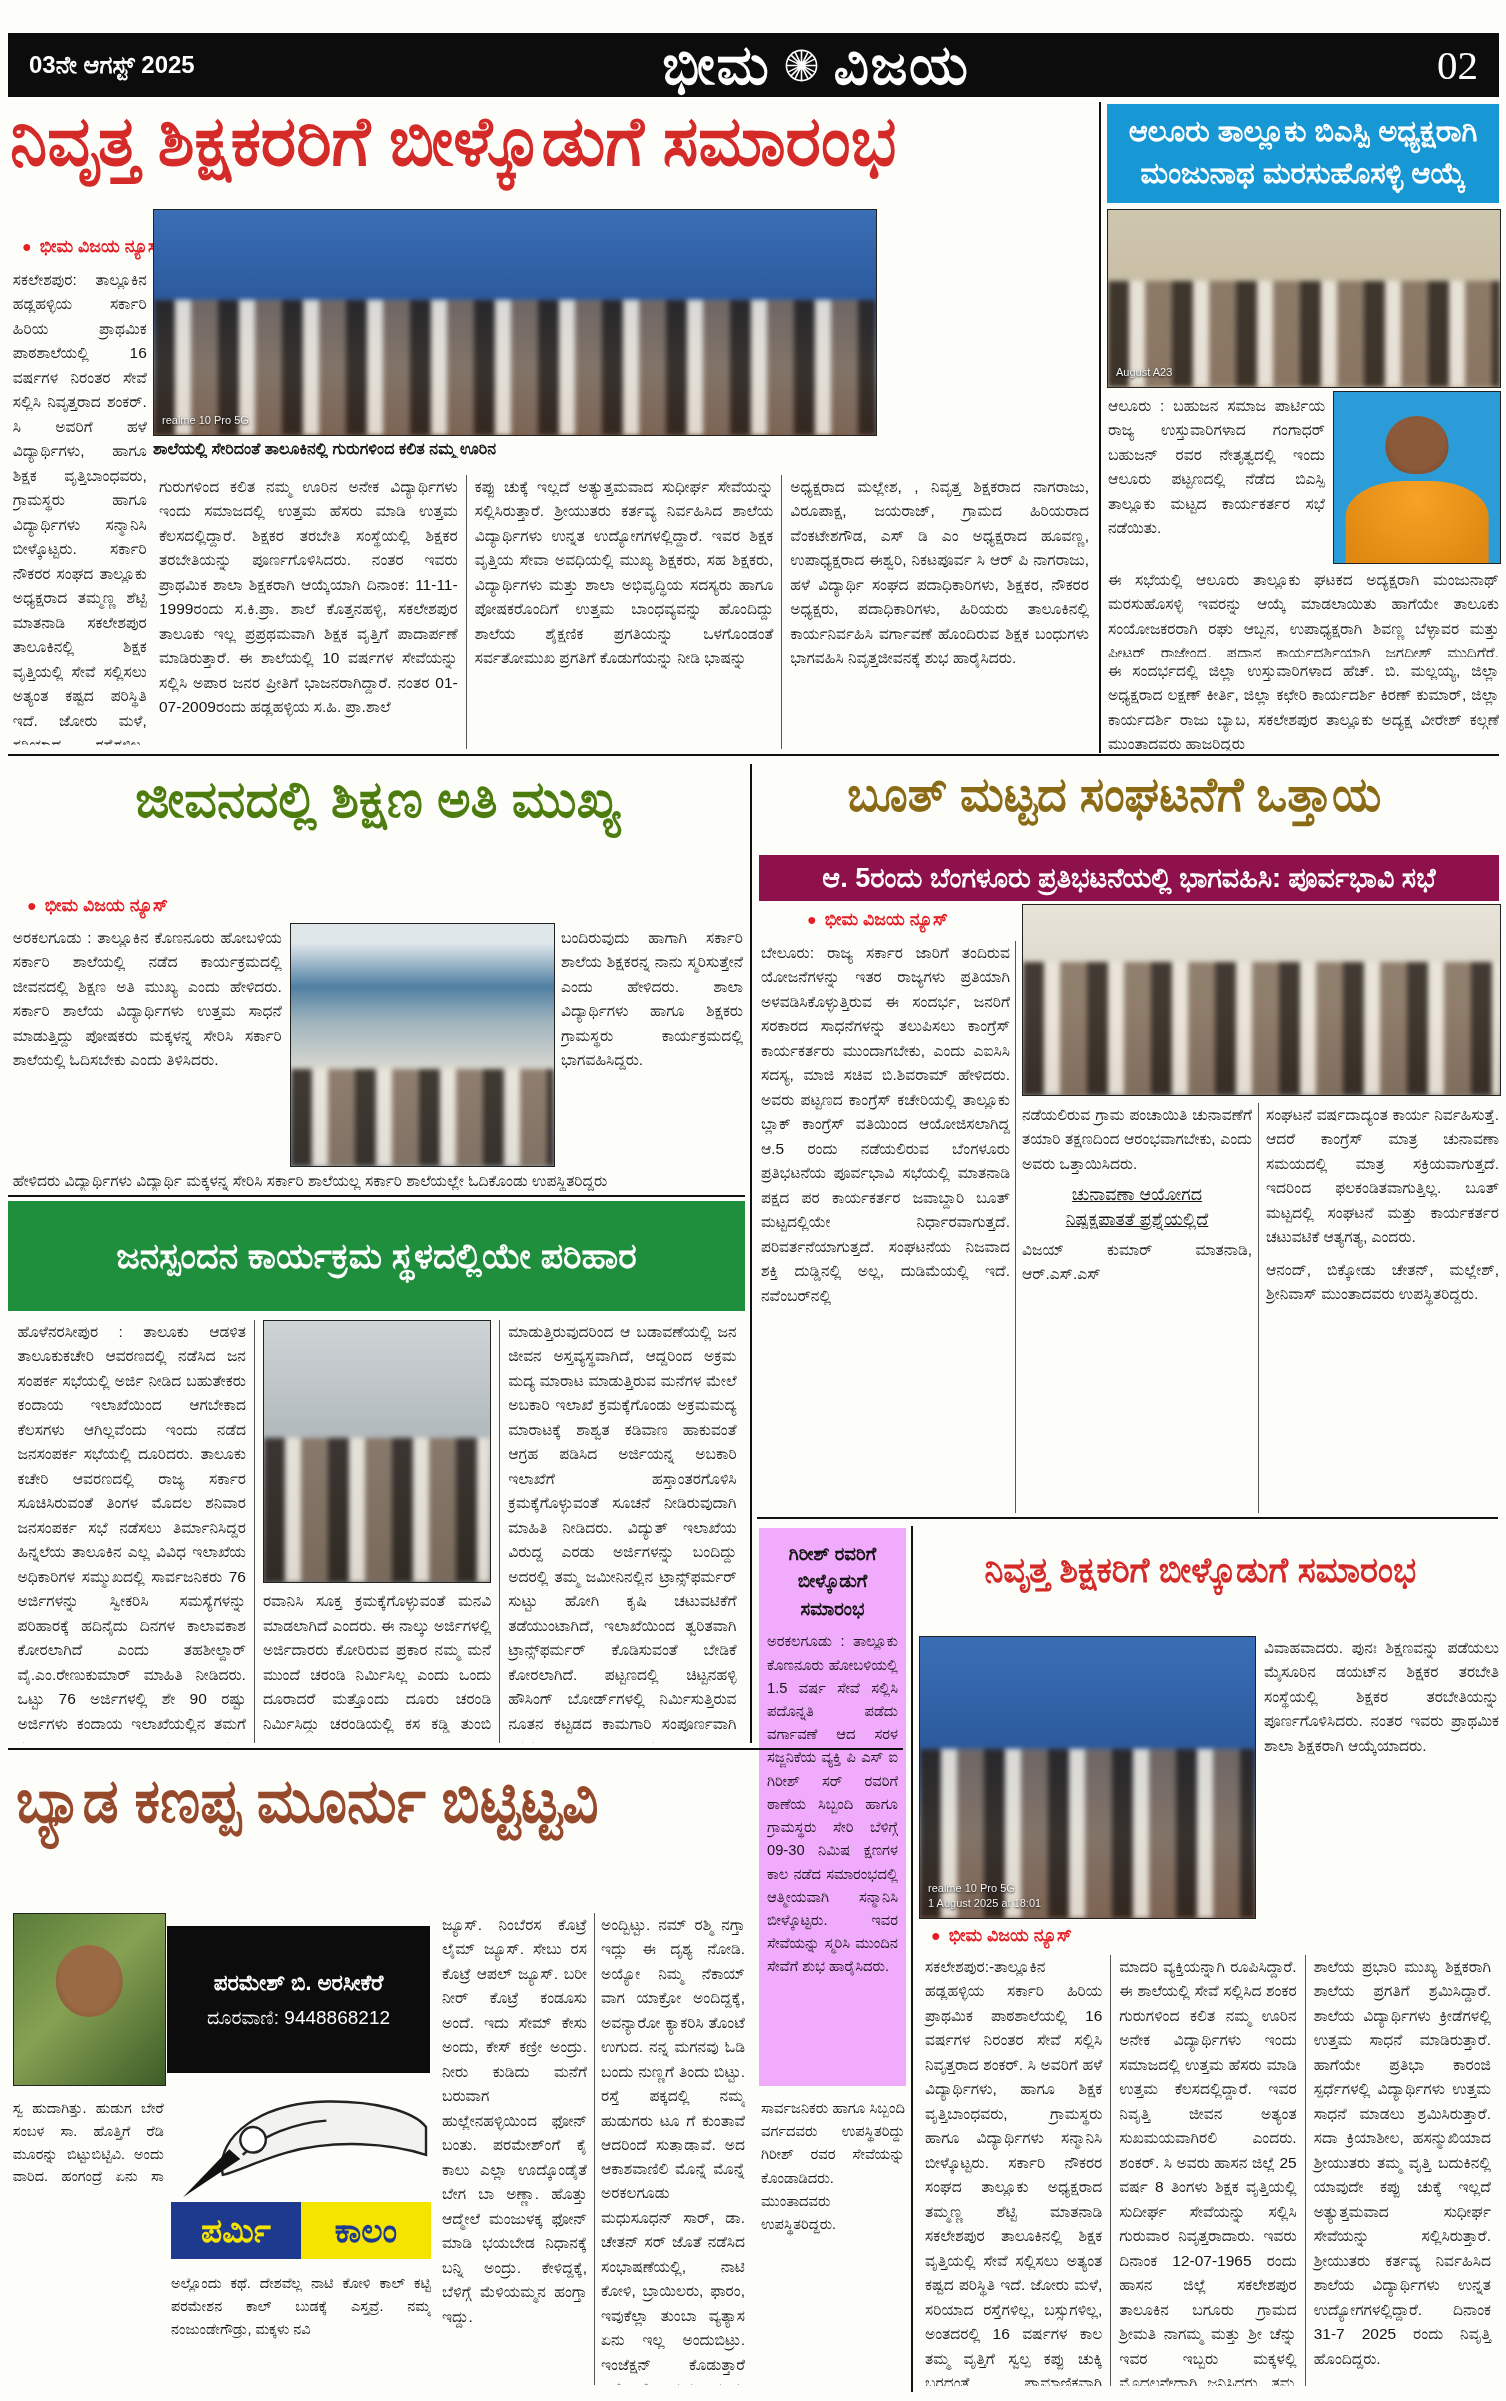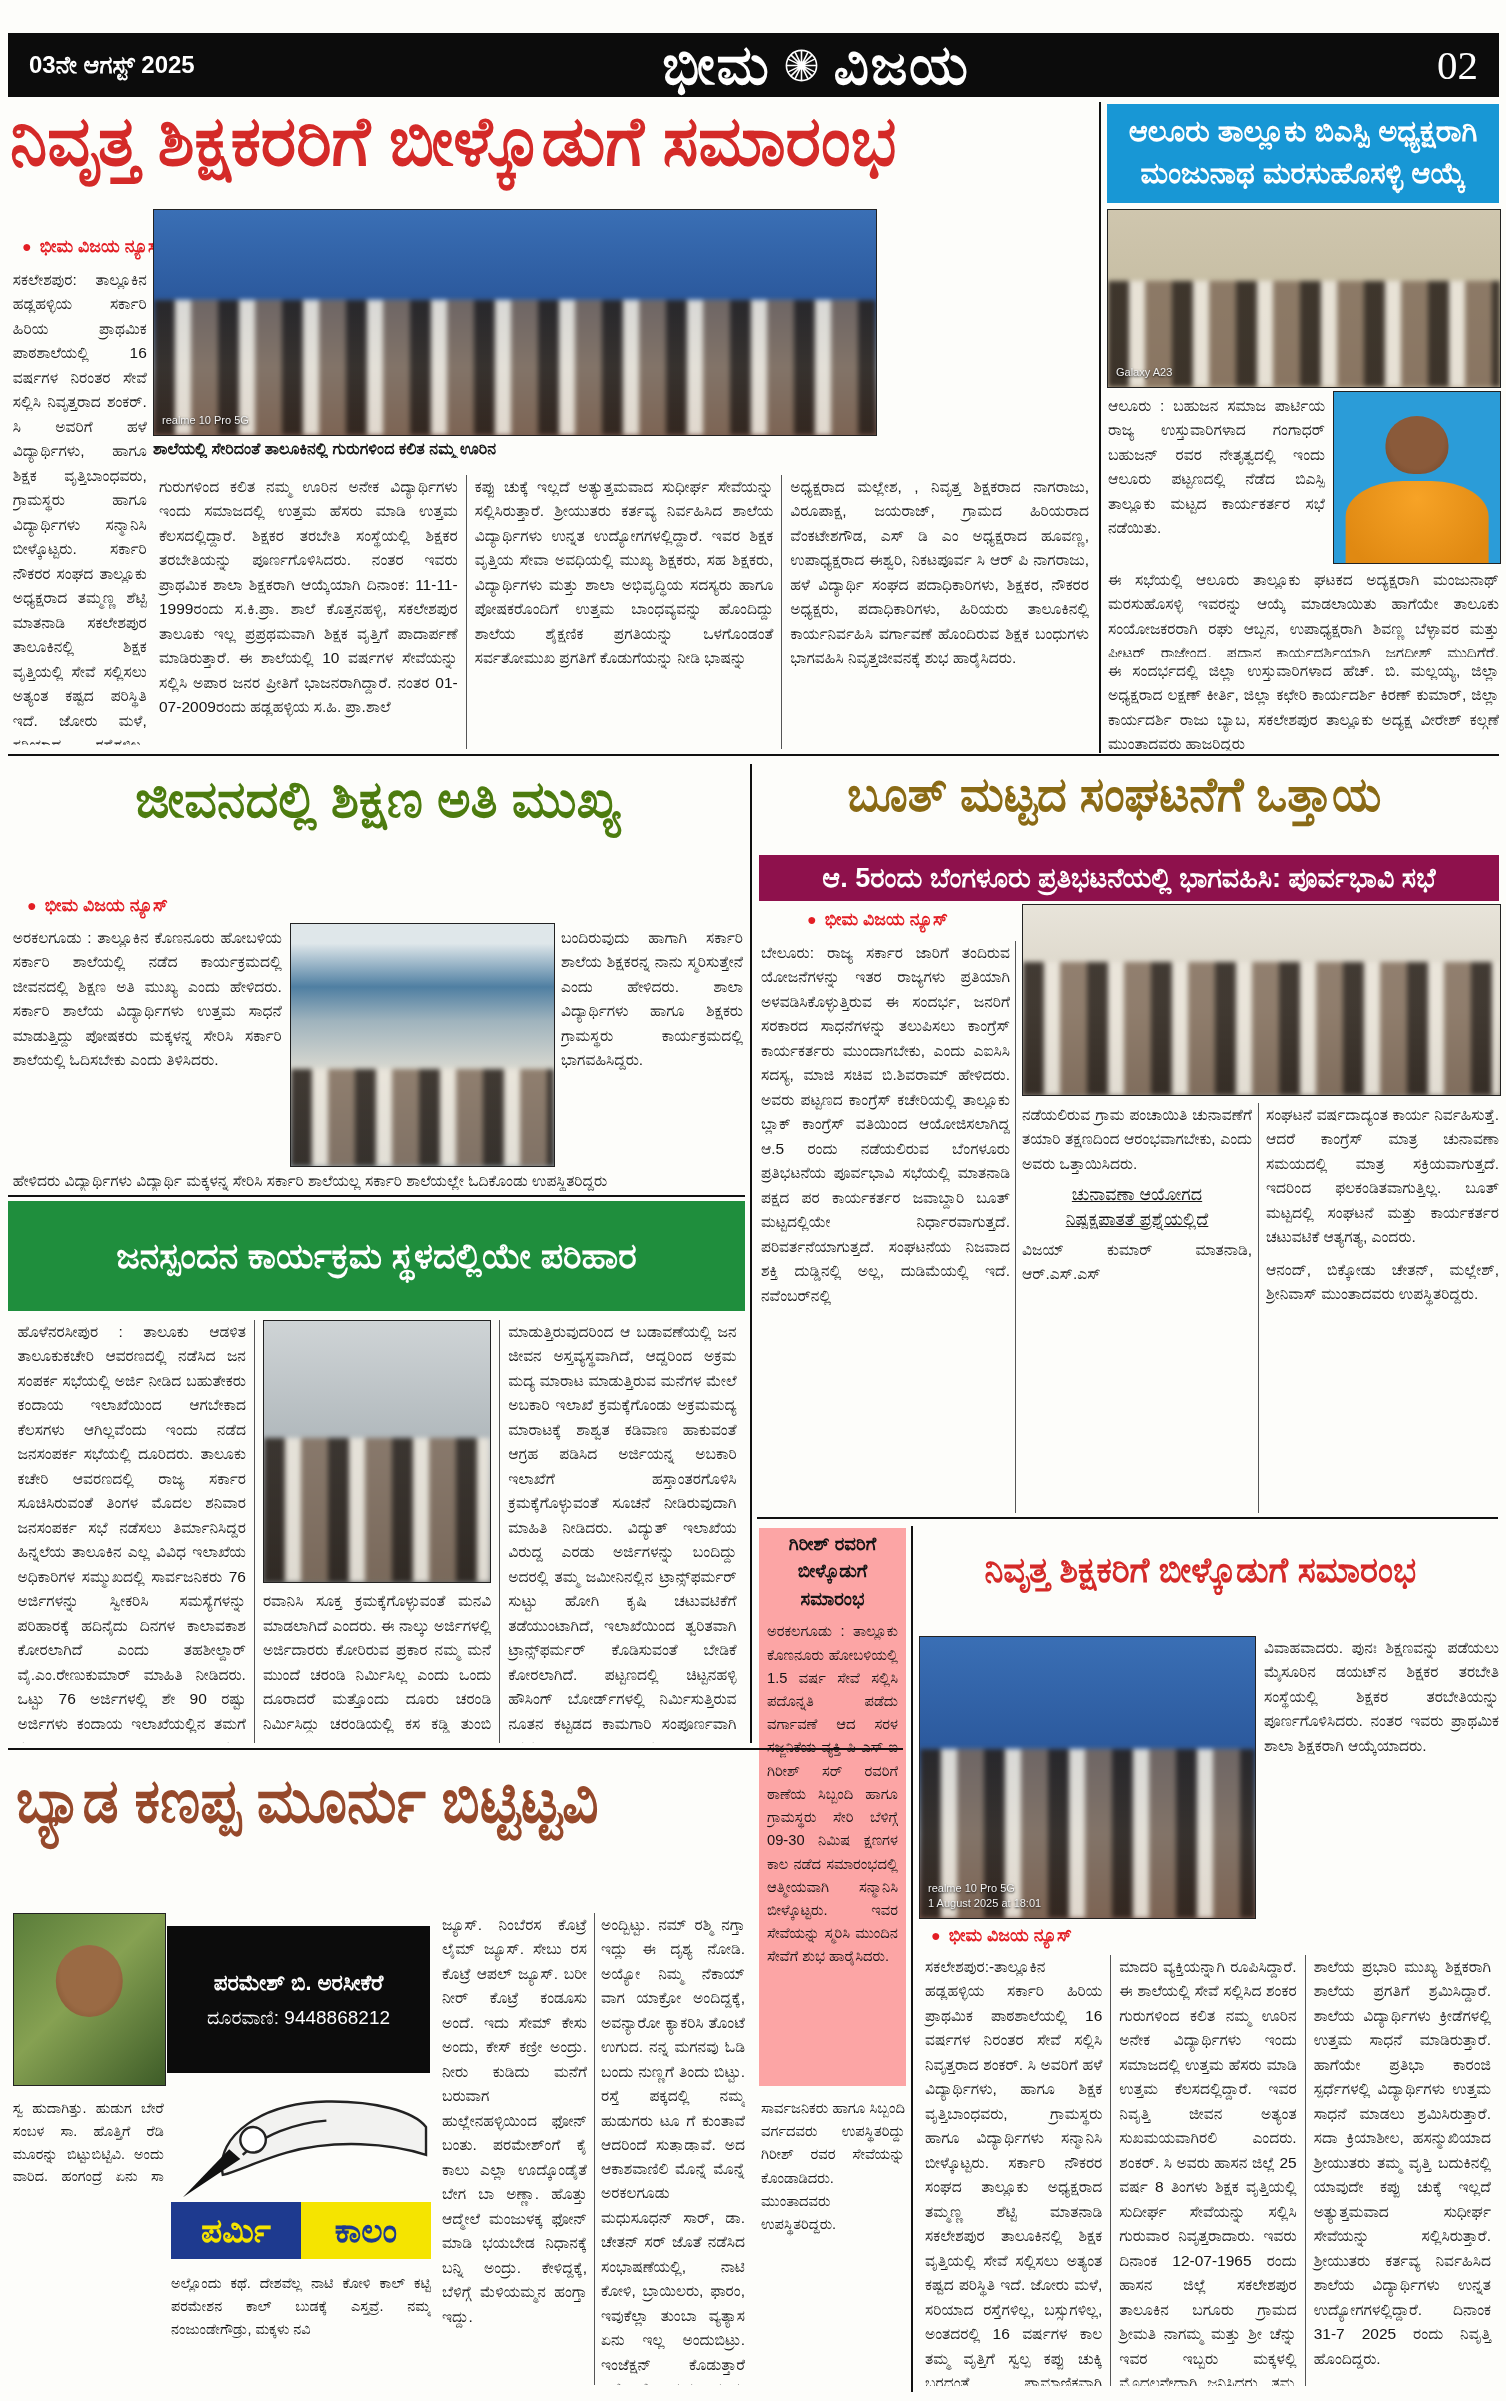--- a/index.html
+++ b/index.html
@@ -52,21 +52,21 @@
   .portrait .head{position:absolute;left:50%;top:14%;width:38%;height:34%;transform:translateX(-50%);
                   background:radial-gradient(ellipse at 50% 40%,#8a5a3a 60%,#6f4326 100%);border-radius:50% 50% 45% 45%;}
   .portrait .shirt{position:absolute;left:50%;bottom:-4%;width:86%;height:52%;transform:translateX(-50%);
                    background:radial-gradient(ellipse at 50% 20%,#f7a326,#e08912 80%);border-radius:40% 40% 0 0;}
   .auth-photo{background:linear-gradient(135deg,#5a7d3a,#86a152 45%,#3e5c28);}
   .auth-photo .head{position:absolute;left:50%;top:18%;width:44%;height:42%;transform:translateX(-50%);
                     background:radial-gradient(ellipse at 50% 40%,#9a6a44 60%,#7a4d2c 100%);border-radius:50%;}
   .contact{background:#0c0c0c;color:#fff;text-align:center;display:flex;flex-direction:column;justify-content:center;gap:11px;}
   .contact .nm{font-size:21.5px;font-weight:bold;}
   .contact .ph{font-size:19px;}
-  .girish{background:#fca5a5;box-sizing:border-box;padding:2px 8px;}
+  .girish{background:#f0abfc;box-sizing:border-box;padding:12px 8px;}
   .girish .ttl{font-weight:bold;font-size:18.3px;text-align:center;line-height:1.5;margin-bottom:8px;}
   .girish .bt{font-size:14.7px;}
   .badge{display:flex;font-weight:bold;font-size:33px;line-height:57px;text-align:center;white-space:nowrap;}
   .badge .b1{background:#1e3a8f;color:#f5e400;flex:1;}
   .badge .b2{background:#f5e400;color:#1e3a8f;flex:1;}
 </style>
 </head>
 <body>
 
 <div class="page">
@@ -104,21 +104,21 @@
     <div class="bt">ಅಧ್ಯಕ್ಷರಾದ ಮಲ್ಲೇಶ, , ನಿವೃತ್ತ ಶಿಕ್ಷಕರಾದ ನಾಗರಾಜು, ವಿರೂಪಾಕ್ಷ, ಜಯರಾಜ್, ಗ್ರಾಮದ ಹಿರಿಯರಾದ ವೆಂಕಟೇಶಗೌಡ, ಎಸ್ ಡಿ ಎಂ ಅಧ್ಯಕ್ಷರಾದ ಹೂವಣ್ಣ, ಉಪಾಧ್ಯಕ್ಷರಾದ ಈಶ್ವರಿ, ನಿಕಟಪೂರ್ವ ಸಿ ಆರ್ ಪಿ ನಾಗರಾಜು, ಹಳೆ ವಿದ್ಯಾರ್ಥಿ ಸಂಘದ ಪದಾಧಿಕಾರಿಗಳು, ಶಿಕ್ಷಕರ, ನೌಕರರ ಅಧ್ಯಕ್ಷರು, ಪದಾಧಿಕಾರಿಗಳು, ಹಿರಿಯರು ತಾಲೂಕಿನಲ್ಲಿ ಕಾರ್ಯನಿರ್ವಹಿಸಿ ವರ್ಗಾವಣೆ ಹೊಂದಿರುವ ಶಿಕ್ಷಕ ಬಂಧುಗಳು ಭಾಗವಹಿಸಿ ನಿವೃತ್ತಜೀವನಕ್ಕೆ ಶುಭ ಹಾರೈಸಿದರು.</div>
   </div>
   <div class="abs vr" style="left:1099px;top:102px;height:651px;"></div>
 
   <div class="abs bsp-head">
     <div>ಆಲೂರು ತಾಲ್ಲೂಕು ಬಿಎಸ್ಪಿ ಅಧ್ಯಕ್ಷರಾಗಿ</div>
     <div>ಮಂಜುನಾಥ ಮರಸುಹೊಸಳ್ಳಿ ಆಯ್ಕೆ</div>
   </div>
   <div class="abs photo ph-wall" style="left:1107px;top:209px;width:392px;height:177px;background:linear-gradient(180deg,#cfc6ae,#c3ba9f 70%,#b9a98e);">
     <div class="people"></div>
-    <span class="wm">Galaxy A23</span>
+    <span class="wm">August A23</span>
   </div>
   <div class="abs bt" style="left:1108px;top:394px;width:217px;height:169px;">ಆಲೂರು : ಬಹುಜನ ಸಮಾಜ ಪಾರ್ಟಿಯ ರಾಜ್ಯ ಉಸ್ತುವಾರಿಗಳಾದ ಗಂಗಾಧರ್ ಬಹುಜನ್ ರವರ ನೇತೃತ್ವದಲ್ಲಿ ಇಂದು ಆಲೂರು ಪಟ್ಟಣದಲ್ಲಿ ನೆಡೆದ ಬಿಎಸ್ಪಿ ತಾಲ್ಲೂಕು ಮಟ್ಟದ ಕಾರ್ಯಕರ್ತರ ಸಭೆ ನಡೆಯಿತು.</div>
   <div class="abs photo portrait" style="left:1333px;top:391px;width:166px;height:171px;">
     <div class="head"></div>
     <div class="shirt"></div>
   </div>
   <div class="abs bt" style="left:1108px;top:568px;width:391px;height:89px;">ಈ ಸಭೆಯಲ್ಲಿ ಆಲೂರು ತಾಲ್ಲೂಕು ಘಟಕದ ಅದ್ಯಕ್ಷರಾಗಿ ಮಂಜುನಾಥ್ ಮರಸುಹೊಸಳ್ಳಿ ಇವರನ್ನು ಆಯ್ಕೆ ಮಾಡಲಾಯಿತು ಹಾಗೆಯೇ ತಾಲೂಕು ಸಂಯೋಜಕರರಾಗಿ ರಘು ಆಬ್ಬನ, ಉಪಾಧ್ಯಕ್ಷರಾಗಿ ಶಿವಣ್ಣ ಬೆಳ್ಳಾವರ ಮತ್ತು ಪೀಟರ್ ರಾಜೇಂದ್ರ, ಪ್ರಧಾನ ಕಾರ್ಯದರ್ಶಿಯಾಗಿ ಜಗದೀಶ್ ಮುದಿಗೆರೆ, ಖಜಾಂಚಿಯಾಗಿ ಸ್ವಾಮಿ ಗೇಕರವಳ್ಳಿ ಇವರನ್ನ ಸರ್ವಾನುಮತದಿಂದ ಆಯ್ಕೆ ಮಾಡಲಾಯಿತು</div>
   <div class="abs bt" style="left:1108px;top:659px;width:391px;height:92px;">ಈ ಸಂದರ್ಭದಲ್ಲಿ ಜಿಲ್ಲಾ ಉಸ್ತುವಾರಿಗಳಾದ ಹೆಚ್. ಬಿ. ಮಲ್ಲಯ್ಯ, ಜಿಲ್ಲಾ ಅಧ್ಯಕ್ಷರಾದ ಲಕ್ಷಣ್ ಕೀರ್ತಿ, ಜಿಲ್ಲಾ ಕಛೇರಿ ಕಾರ್ಯದರ್ಶಿ ಕಿರಣ್ ಕುಮಾರ್, ಜಿಲ್ಲಾ ಕಾರ್ಯದರ್ಶಿ ರಾಜು ಬ್ಯಾಬ, ಸಕಲೇಶಪುರ ತಾಲ್ಲೂಕು ಅದ್ಯಕ್ಷ ವೀರೇಶ್ ಕಲ್ಗಣೆ ಮುಂತಾದವರು ಹಾಜರಿದ್ದರು</div>
 
   <div class="abs hr" style="left:8px;top:754px;width:1491px;"></div>

